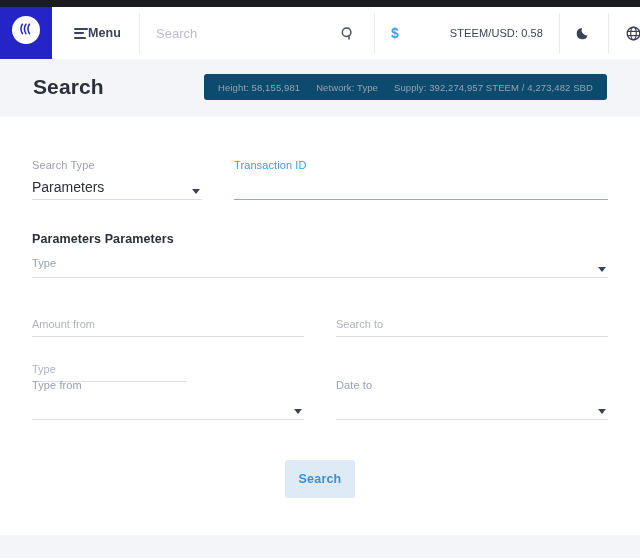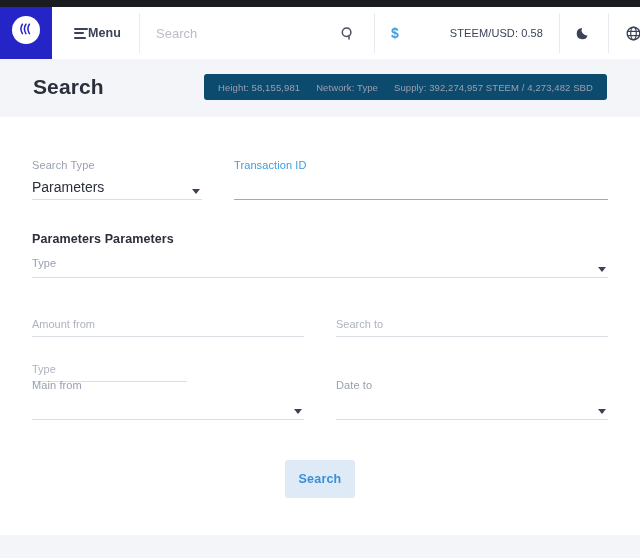--- a/index.html
+++ b/index.html
@@ -400,21 +400,21 @@
     </div>
 
     <div class="blk-type2">
       <div class="field ph" style="width:155px">
         <div class="fvalue">Type</div>
       </div>
     </div>
 
     <div class="blk-dates row">
       <div class="field" style="width:272px">
-        <span class="flabel">Main from</span>
+        <span class="flabel">Type from</span>
         <div class="fvalue"></div>
         <span class="caret"></span>
       </div>
       <div class="field" style="width:272px">
         <span class="flabel">Date to</span>
         <div class="fvalue"></div>
         <span class="caret"></span>
       </div>
     </div>
 

